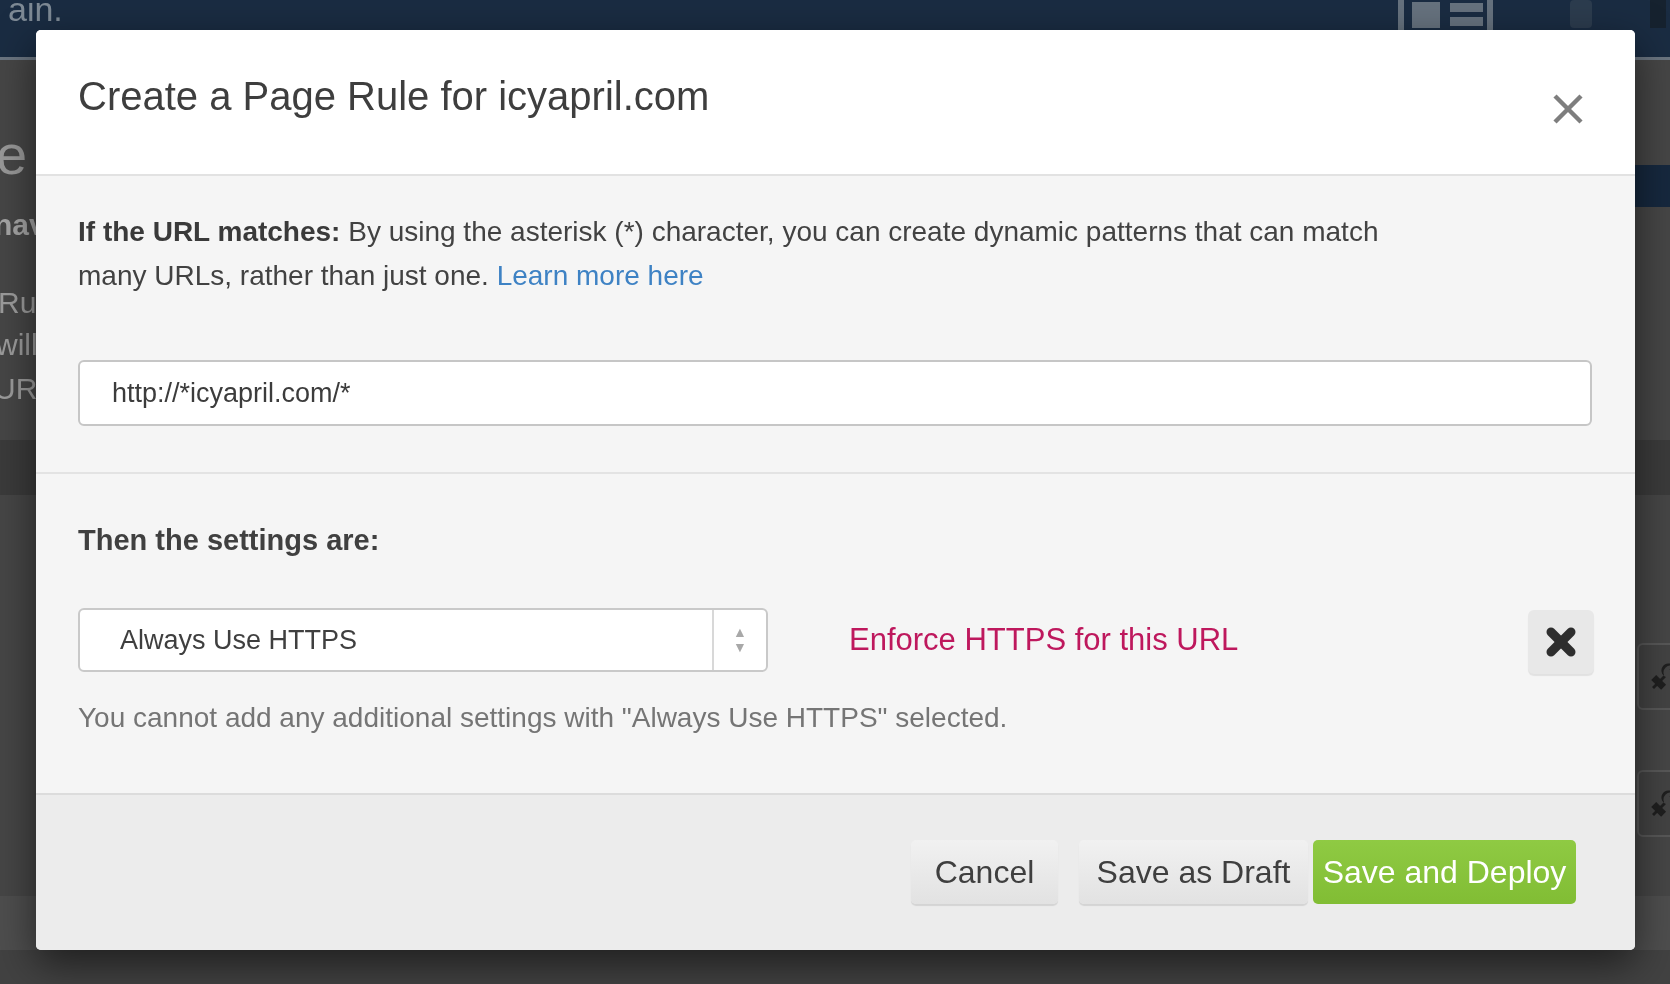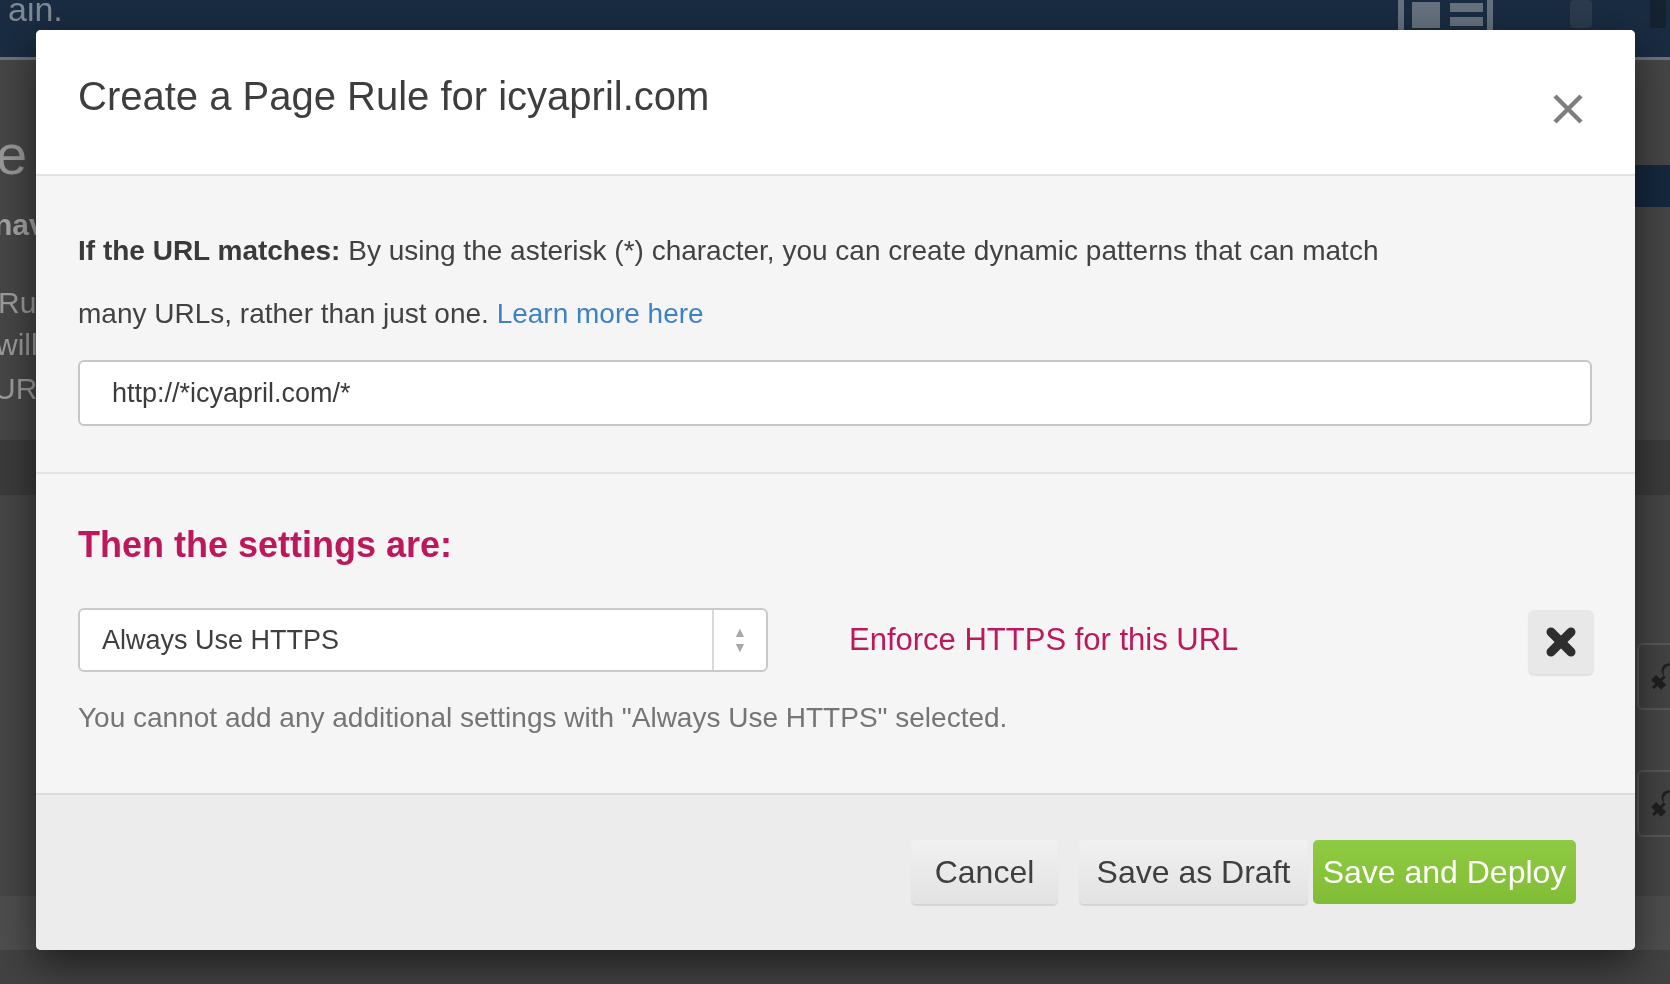--- a/index.html
+++ b/index.html
@@ -35,36 +35,36 @@
     background:#f5f5f5;border-radius:5px;z-index:10;
     box-shadow:0 14px 40px rgba(0,0,0,0.55);
   }
   .modal-header{
     position:absolute;left:0;top:0;width:100%;height:146px;background:#ffffff;
     border-radius:5px 5px 0 0;border-bottom:2px solid #e2e2e2;box-sizing:border-box;
   }
   .modal-title{position:absolute;left:42px;top:44px;font-size:40px;color:#3e3e3e;}
   .modal-close{position:absolute;right:48px;top:60px;width:38px;height:38px;cursor:pointer;}
   .intro{position:absolute;left:42px;top:180px;width:1520px;font-size:28px;line-height:44px;color:#424242;}
-  .intro .line{white-space:nowrap;margin-top:19px;}
+  .intro .line{white-space:nowrap;}
   .intro b{color:#3a3a3a;}
   .intro a{color:#3e82c4;text-decoration:none;cursor:pointer;}
   .url-input{
     position:absolute;left:42px;top:330px;width:1514px;height:66px;box-sizing:border-box;
     background:#fff;border:2px solid #c6c6c6;border-radius:6px;padding:0 32px;
     font-size:27px;color:#3c3c3c;font-family:inherit;outline:none;
   }
   .section-divider{position:absolute;left:0;top:442px;width:100%;height:2px;background:#e3e3e3;}
-  .settings-heading{position:absolute;left:42px;top:494px;font-size:36px;font-weight:bold;color:#be185d;}
+  .settings-heading{position:absolute;left:42px;top:494px;font-size:29px;font-weight:bold;color:#404040;}
   .setting-select{
     position:absolute;left:42px;top:578px;width:690px;height:64px;box-sizing:border-box;
     background:#fff;border:2px solid #c9c9c9;border-radius:6px;cursor:pointer;
     display:flex;align-items:center;
   }
-  .setting-select .value{flex:1;padding-left:22px;font-size:27px;color:#3f3f3f;}
+  .setting-select .value{flex:1;padding-left:40px;font-size:27px;color:#3f3f3f;}
   .setting-select .stepper{
     width:54px;height:100%;border-left:2px solid #d8d8d8;box-sizing:border-box;
     display:flex;flex-direction:column;align-items:center;justify-content:center;
     color:#a8a8a8;font-size:14px;line-height:15px;
   }
   .setting-desc{position:absolute;left:813px;top:592px;font-size:31px;color:#be185d;}
   .remove-btn{
     position:absolute;left:1492px;top:580px;width:66px;height:64px;border-radius:6px;
     background:#e8e8e8;box-shadow:0 2px 1px rgba(0,0,0,0.08);cursor:pointer;
     display:flex;align-items:center;justify-content:center;

